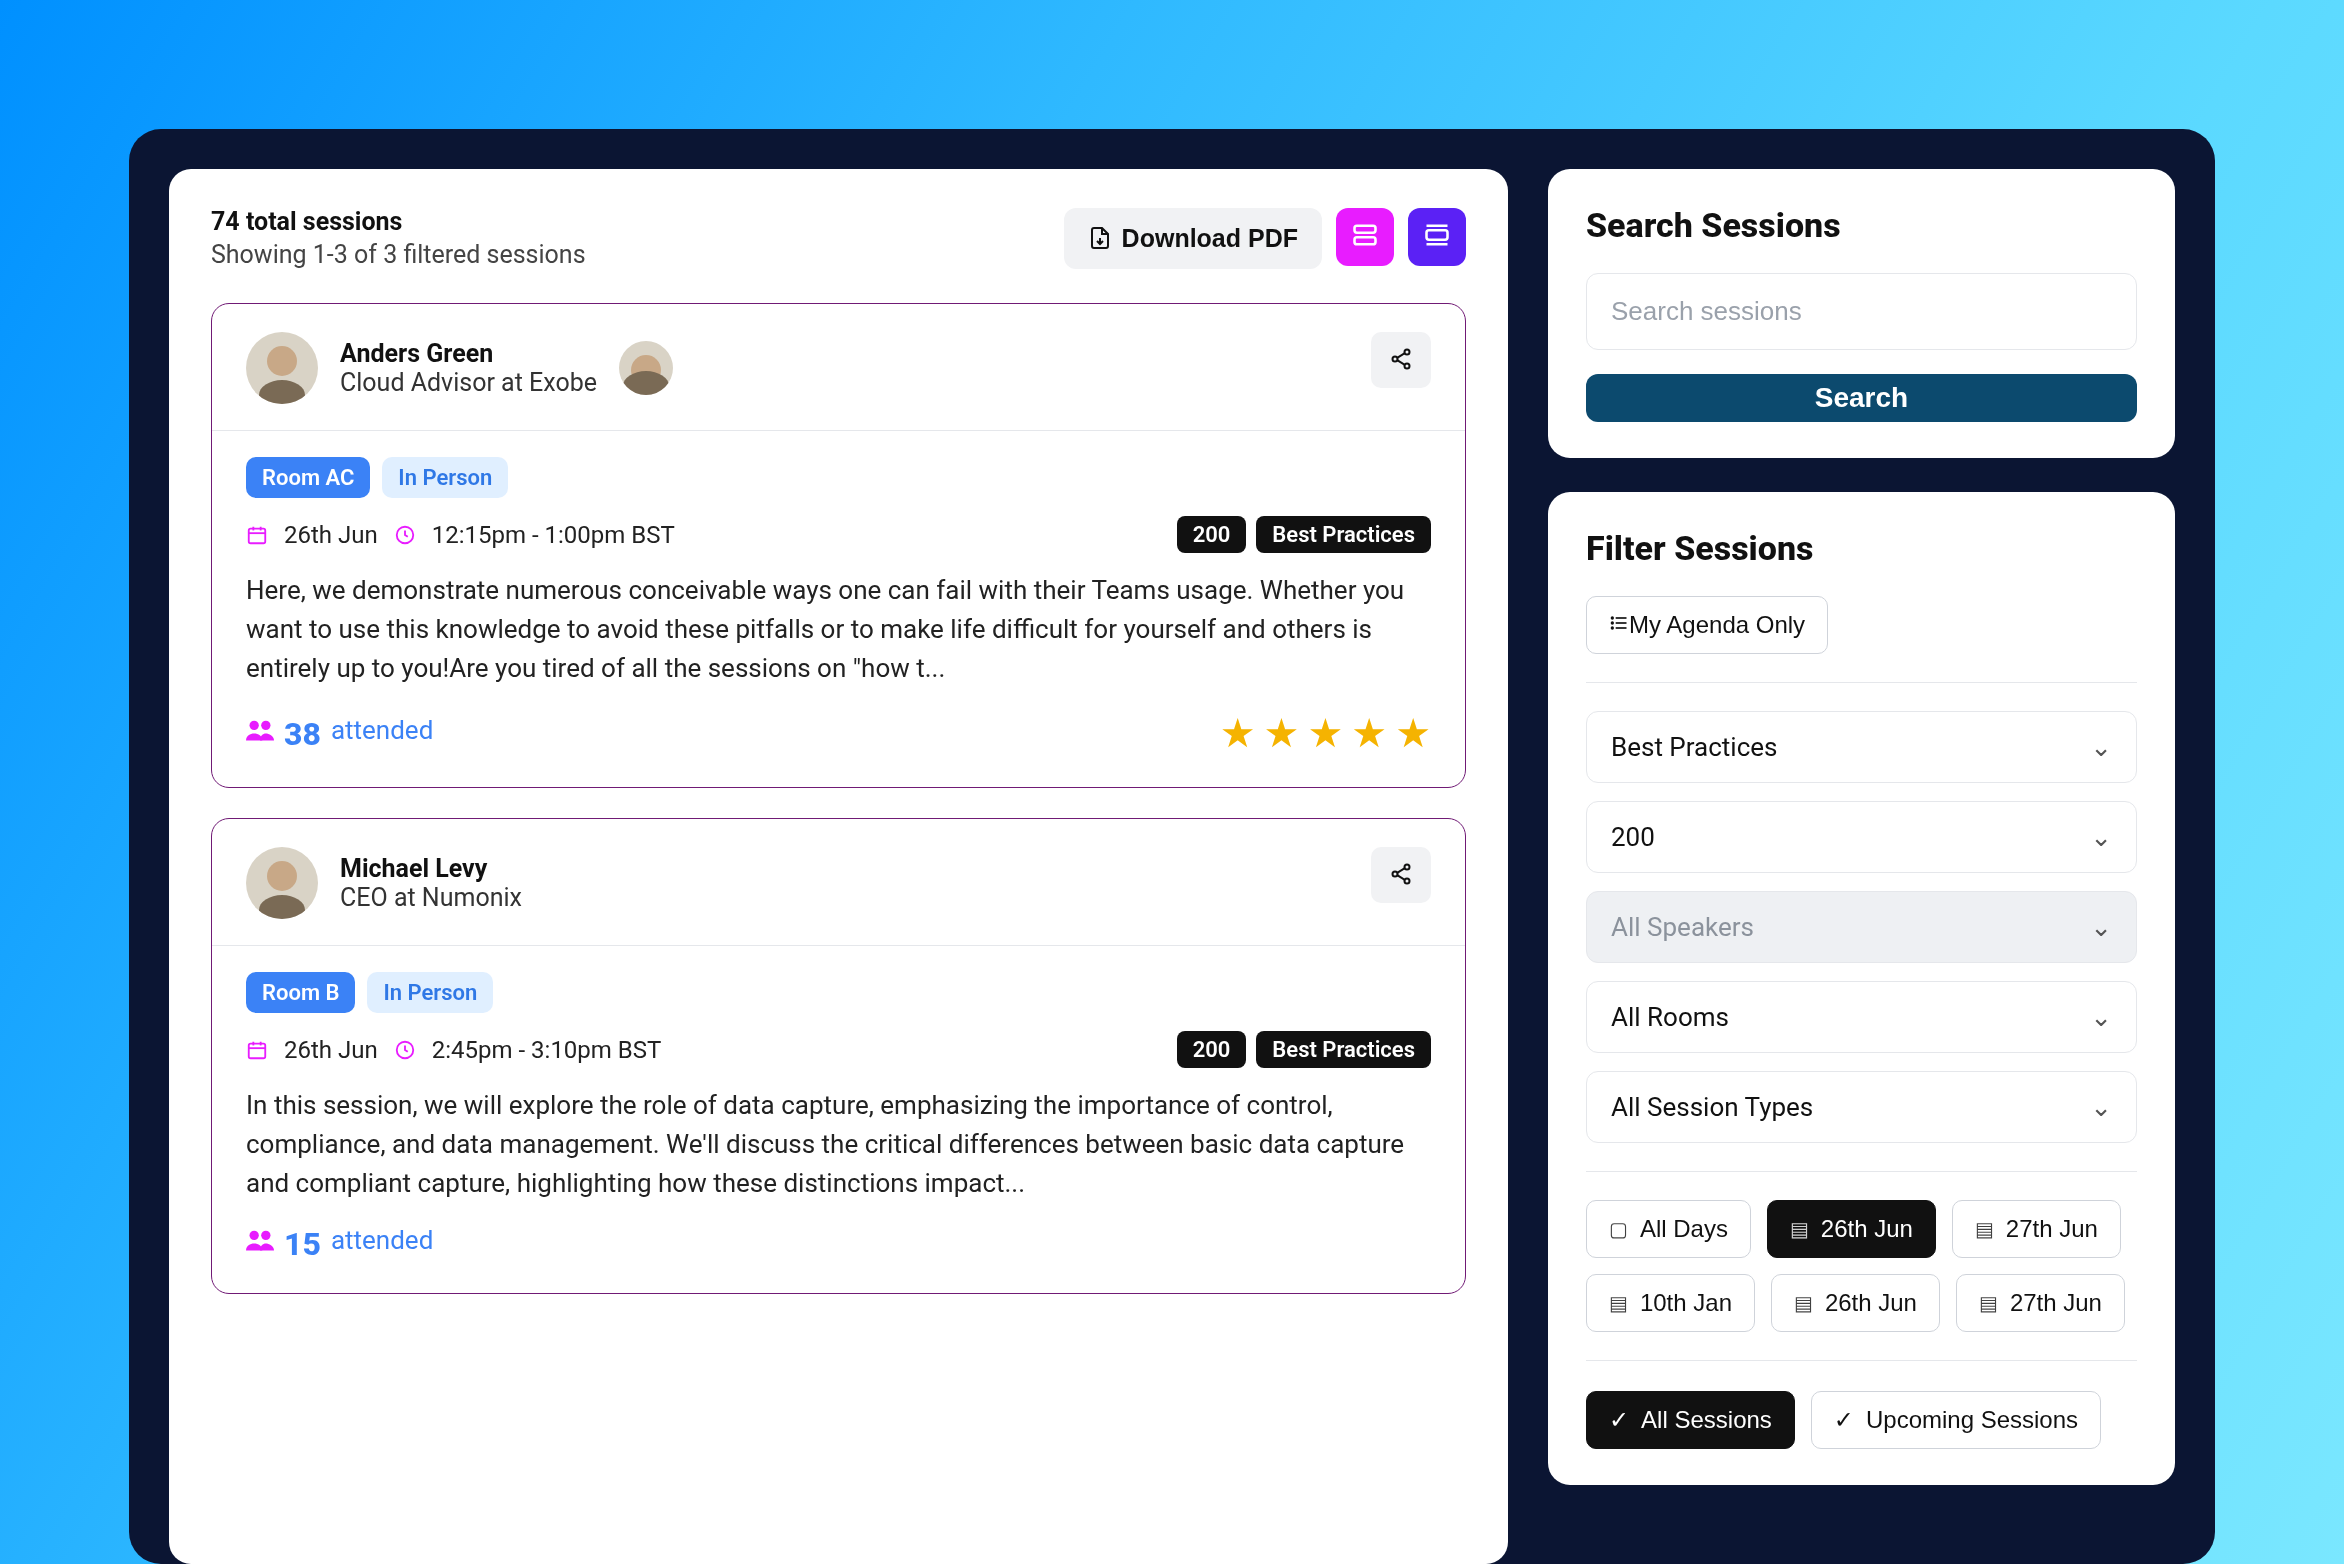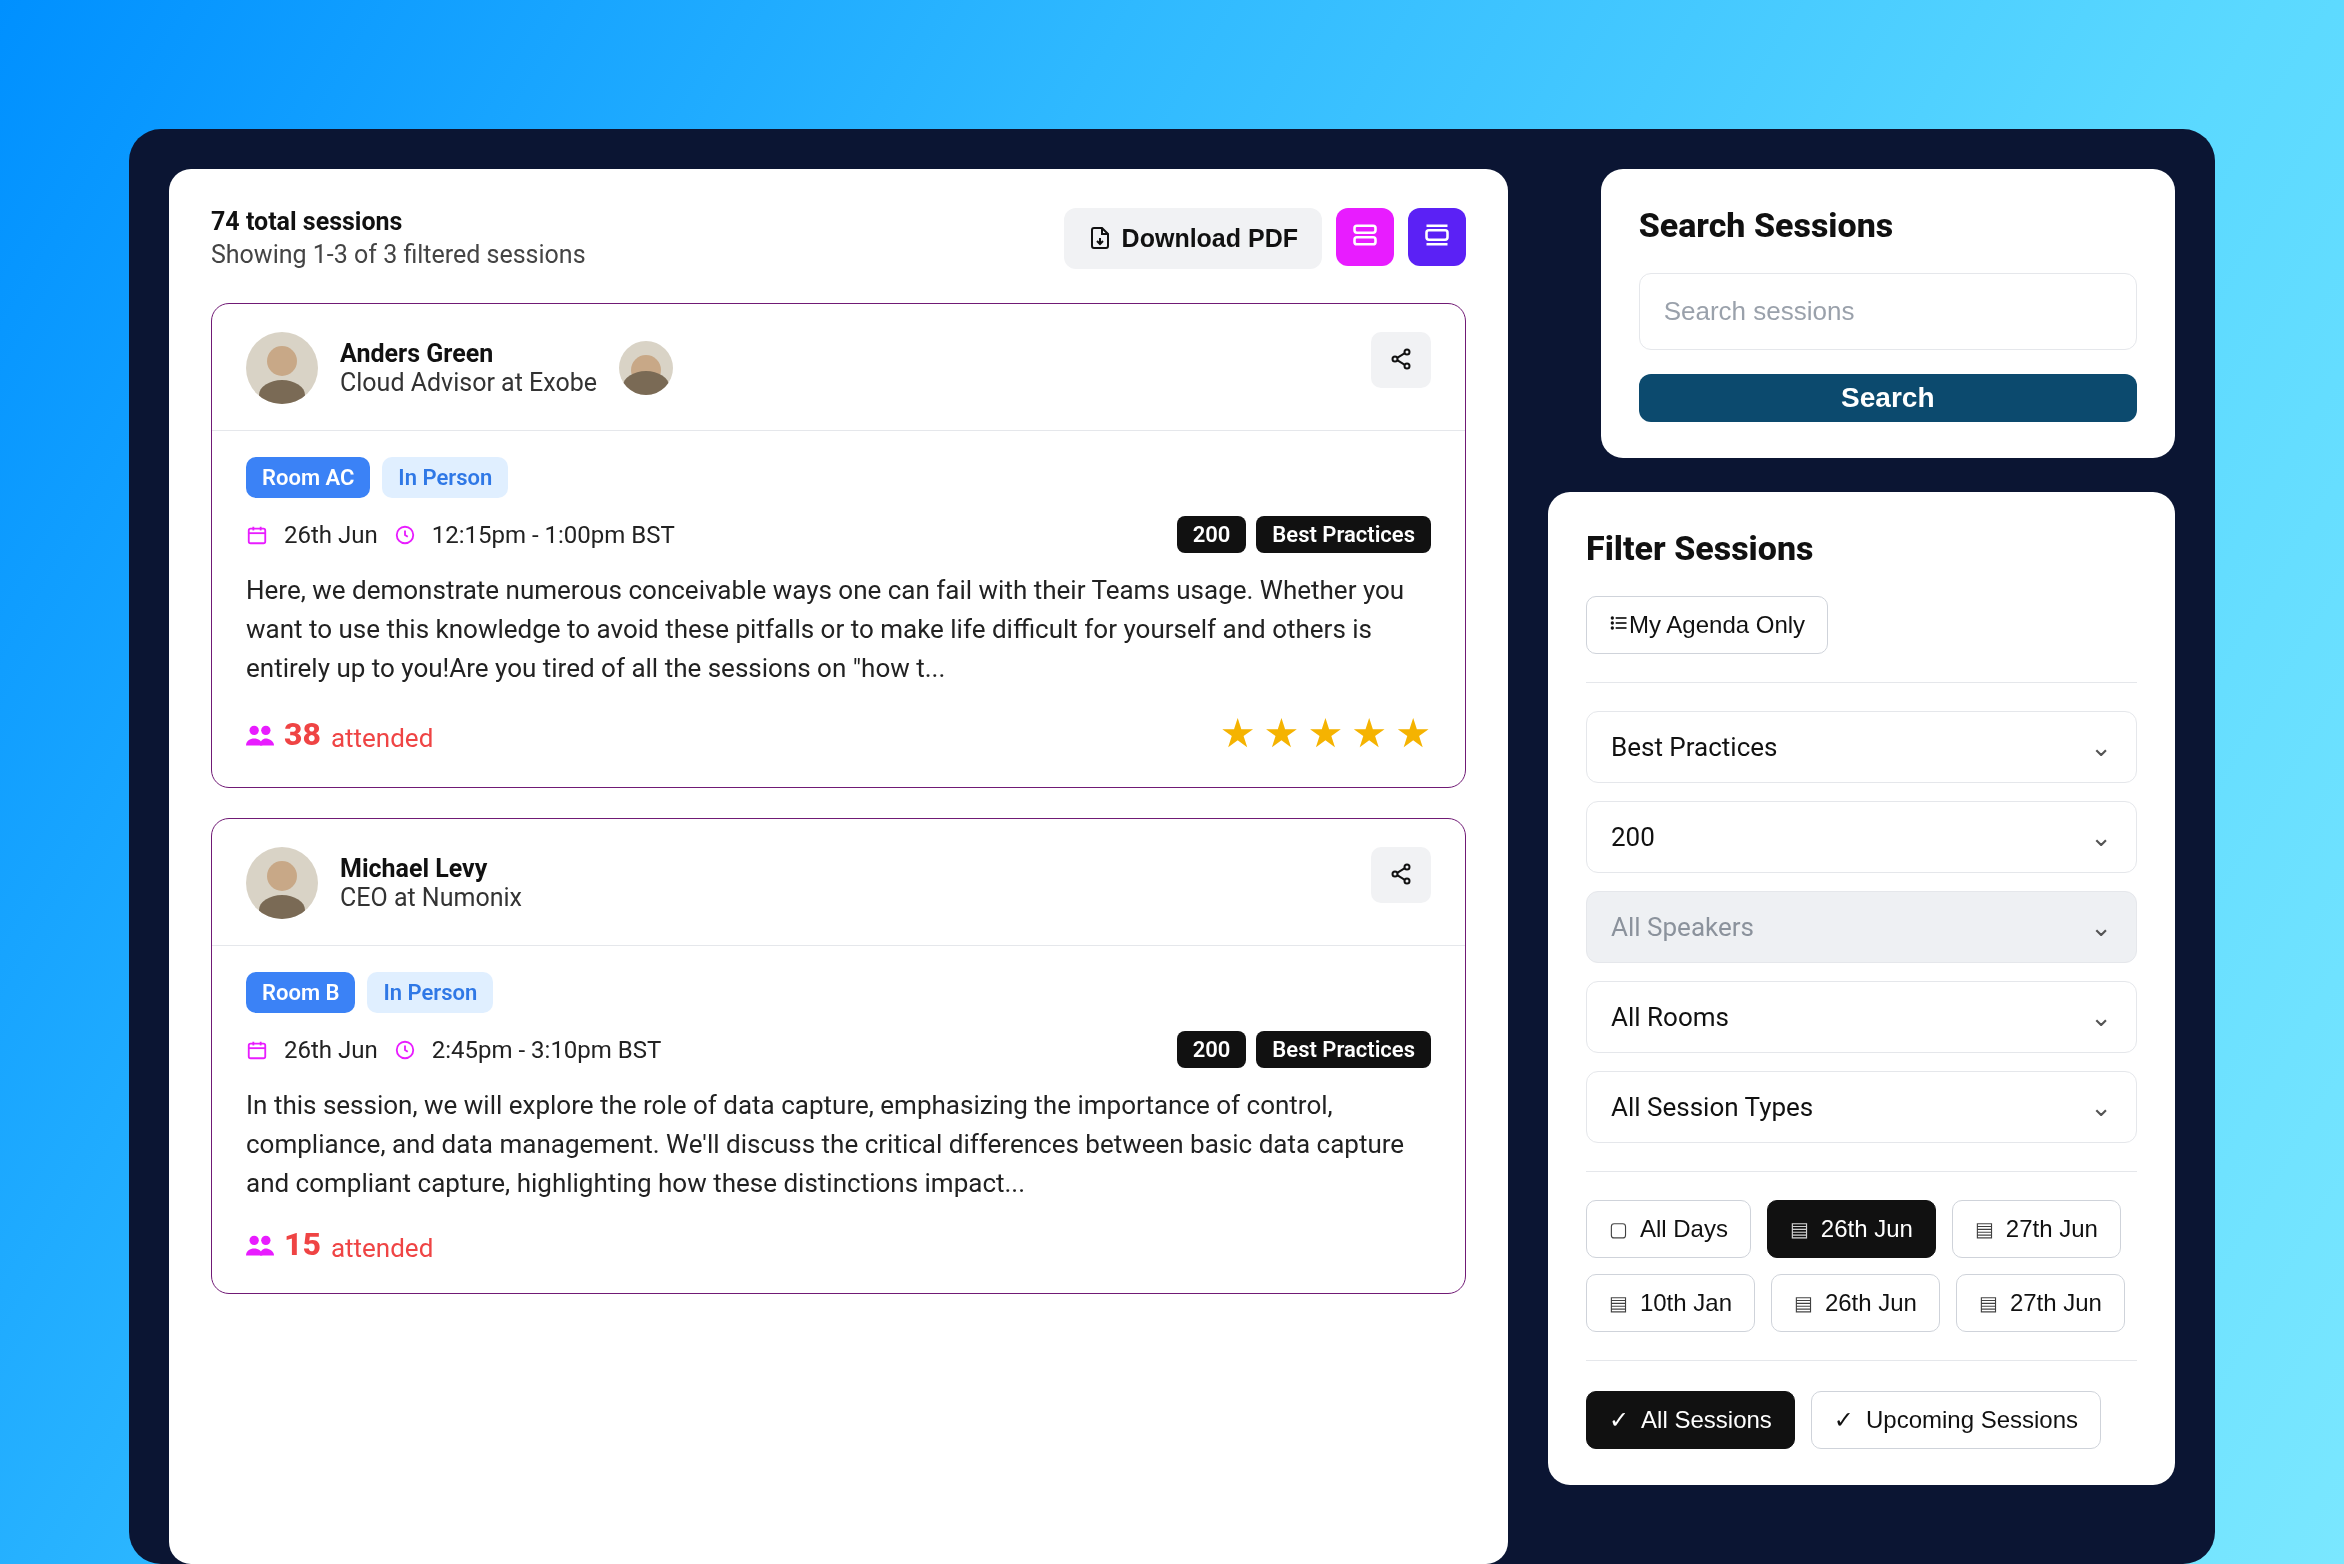--- a/index.html
+++ b/index.html
@@ -70,26 +70,26 @@
   .chip.light { background:#e0efff; color:#2f78e6; }
   .session-title { font-size:36px; font-weight:800; color:#111; margin-bottom:22px; }
   .meta-row { display:flex; align-items:center; justify-content:space-between; margin-bottom:18px; }
   .meta-left { display:flex; align-items:center; gap:16px; font-size:24px; color:#222; }
   .icon { display:inline-flex; align-items:center; justify-content:center; }
   .icon.pink svg { stroke:#e81cff; }
   .tags { display:flex; gap:10px; }
   .tag { background:#111; color:#fff; font-size:22px; font-weight:600; padding:6px 16px; border-radius:8px; }
   .desc { font-size:26px; line-height:1.5; color:#222; margin-bottom:22px; }
   .foot { display:flex; justify-content:space-between; align-items:center; }
-  .attend { display:flex; align-items:flex-end; gap:10px; font-size:26px; color:#ef4444; }
+  .attend { display:flex; align-items:flex-start; gap:10px; font-size:26px; color:#3b82f6; }
   .attend .count { font-weight:800; font-size:32px; }
   .attend .ppl-icon{ color:#e81cff; font-size:28px; }
   .stars { display:flex; gap:8px; }
   .star { color:#f5b301; font-size:40px; }
-  .sidebar { width:627px; display:flex; flex-direction:column; gap:34px;align-items:flex-end; }
+  .sidebar { width:627px; display:flex; flex-direction:column; gap:34px; }
   .side-card { background:#fff; border-radius:22px; padding:36px 38px; }
   .side-title { font-size:34px; font-weight:800; color:#111; margin-bottom:28px; }
   .search-input {
     width:100%; border:1px solid #e5e7eb; border-radius:12px;
     padding:22px 24px; font-size:26px; color:#111; margin-bottom:24px;
   }
   .search-input::placeholder { color:#9aa1ab; }
   .search-btn {
     width:100%; background:#0c4a6e; color:#fff; font-size:28px; font-weight:600;
     border:none; padding:8px; border-radius:12px; cursor:pointer;

